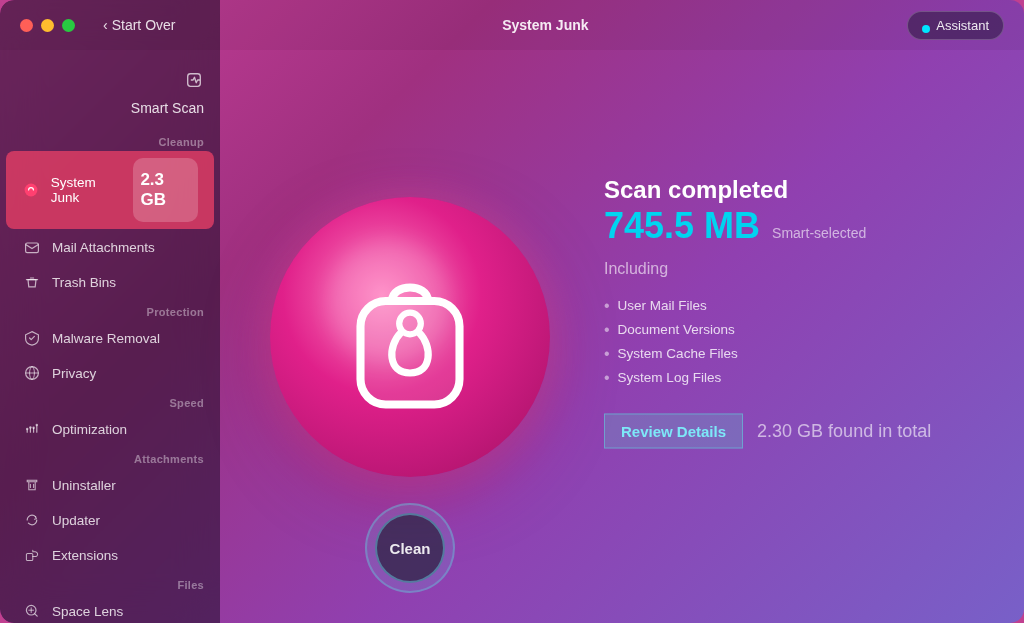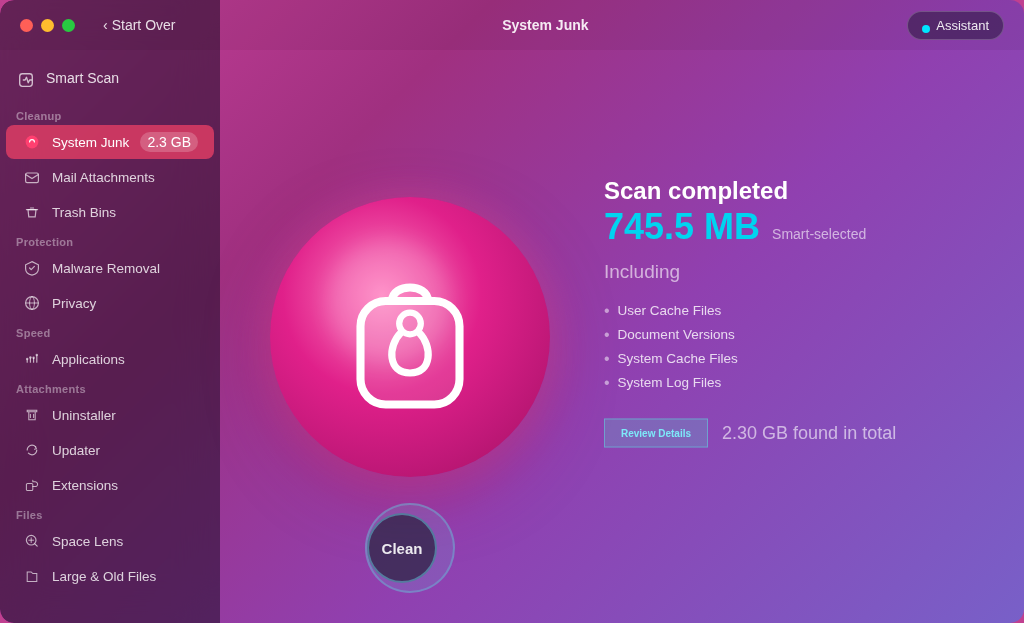--- a/index.html
+++ b/index.html
@@ -99,45 +99,47 @@
       height: 100%;
       background: rgba(30, 15, 40, 0.55);
       backdrop-filter: blur(20px);
       border-radius: 14px 0 0 14px;
       padding-top: 60px;
       overflow-y: auto;
     }
 
     .sidebar-smart-scan {
       display: flex;
-      align-items: flex-start;
+      align-items: flex-end;
       gap: 10px;
       padding: 10px 16px 14px;
       color: rgba(255,255,255,0.85);
       font-size: 14px;
       cursor: pointer;
+      flex-direction: column;
     }
 
     .sidebar-icon {
       width: 20px;
       height: 20px;
       display: flex;
       align-items: center;
       justify-content: center;
       font-size: 16px;
       color: rgba(255,255,255,0.7);
     }
 
     .sidebar-section-label {
       font-size: 11px;
       font-weight: 600;
       color: rgba(255,255,255,0.4);
       text-transform: none;
       padding: 6px 16px 2px;
       letter-spacing: 0.3px;
+      text-align: right;
     }
 
     .sidebar-item {
       display: flex;
       align-items: center;
       gap: 10px;
       padding: 7px 16px;
       color: rgba(255,255,255,0.8);
       font-size: 13.5px;
       cursor: pointer;
@@ -148,24 +150,24 @@
 
     .sidebar-item.active {
       background: rgba(220, 60, 100, 0.85);
       color: white;
     }
 
     .sidebar-badge {
       margin-left: auto;
       background: rgba(255,255,255,0.2);
       color: white;
-      font-size: 14px;
-      padding: 2px 7px;
+      font-size: 17px;
+      padding: 12px 7px;
       border-radius: 10px;
-      font-weight: 400;
+      font-weight: 700;
     }
 
     
     .logo-area {
       position: absolute;
       left: 220px;
       top: 50px;
       width: 380px;
       height: 573px;
       display: flex;
@@ -232,21 +234,21 @@
       color: #00d4f0;
       line-height: 1;
     }
 
     .smart-selected {
       font-size: 14px;
       color: rgba(255,255,255,0.6);
     }
 
     .including-label {
-      font-size: 19px;
+      font-size: 16px;
       color: rgba(255,255,255,0.6);
       margin-bottom: 16px;
     }
 
     .file-list {
       list-style: none;
       margin-bottom: 24px;
     }
 
     .file-list li {
@@ -267,21 +269,21 @@
     .review-row {
       display: flex;
       align-items: center;
       gap: 14px;
     }
 
     .review-btn {
       background: rgba(100, 180, 200, 0.3);
       border: 1.5px solid rgba(100, 200, 220, 0.6);
       color: #7de8f8;
-      font-size: 10px;
+      font-size: 15px;
       font-weight: 600;
       padding: 8px 16px;
       border-radius: 0;
       cursor: pointer;
     }
 
     .found-total {
       font-size: 18px;
       color: rgba(255,255,255,0.6);
     }
@@ -295,21 +297,21 @@
     }
 
     .clean-btn-outer {
       width: 90px;
       height: 90px;
       border-radius: 50%;
       background: rgba(100, 200, 220, 0.15);
       border: 2px solid rgba(100, 200, 220, 0.4);
       display: flex;
       align-items: center;
-      justify-content: flex-start;
+      justify-content: center;
       cursor: pointer;
       transition: all 0.2s;
     }
 
     .clean-btn-inner {
       width: 70px;
       height: 70px;
       border-radius: 50%;
       background: rgba(40, 30, 60, 0.7);
       border: 2px solid rgba(100, 200, 220, 0.5);
@@ -423,21 +425,21 @@
     <div class="sidebar-item">
       <div class="sidebar-icon">
         <svg width="16" height="16" viewBox="0 0 20 20" fill="none">
           <path d="M4 14v-3M8 14V9M12 14v-5M16 14V6" stroke="rgba(255,255,255,0.65)" stroke-width="1.5" stroke-linecap="round"></path>
           <circle cx="4" cy="10" r="1.5" fill="rgba(255,255,255,0.65)"></circle>
           <circle cx="8" cy="8" r="1.5" fill="rgba(255,255,255,0.65)"></circle>
           <circle cx="12" cy="8.5" r="1.5" fill="rgba(255,255,255,0.65)"></circle>
           <circle cx="16" cy="5" r="1.5" fill="rgba(255,255,255,0.65)"></circle>
         </svg>
       </div>
-      <span>Applications</span>
+      <span>Optimization</span>
     </div>
 
 
     <div class="sidebar-section-label">Attachments</div>
 
     <div class="sidebar-item">
       <div class="sidebar-icon">
         <svg width="16" height="16" viewBox="0 0 20 20" fill="none">
           <path d="M4 4h12v2H4zM6 6v10h8V6" stroke="rgba(255,255,255,0.65)" stroke-width="1.3" fill="none"></path>
           <path d="M8 9v4M12 9v4" stroke="rgba(255,255,255,0.65)" stroke-width="1.3" stroke-linecap="round"></path>
@@ -511,21 +513,21 @@
 
     <div class="size-display">
       <span class="size-number">745.5 MB</span>
       <span class="smart-selected">Smart-selected</span>
     </div>
 
     <div class="including-label">Including</div>
 
     <ul class="file-list">
       <li>
-          <span>User Cache Files</span>
+          <span>User Mail Files</span>
         </li>
       <li>
           <span>Document Versions</span>
         </li>
       <li>
           <span>System Cache Files</span>
         </li>
       <li>
           <span>System Log Files</span>
         </li>

